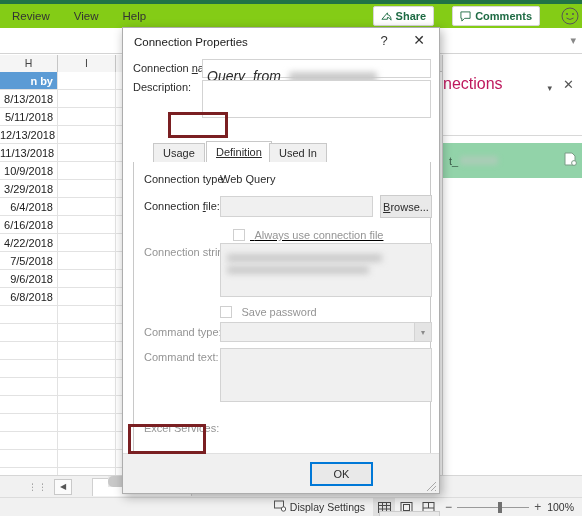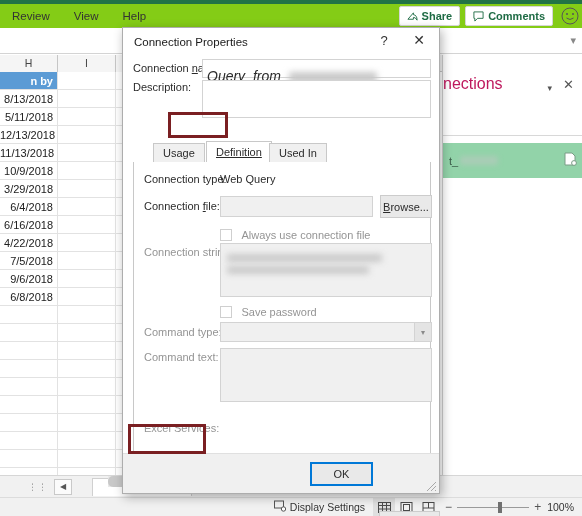--- a/index.html
+++ b/index.html
@@ -26,21 +26,21 @@
     background: #84cc16;
     display: flex; align-items: center; text-align: right;
   }
   .ribbon-tab {
     font-size: 11.5px; color: #333333;
     padding: 0 12px; line-height: 24px;
     white-space: nowrap;
   }
   .ribbon-right {
     position: absolute; right: 2px; top: 4px; height: 24px;
-    display: flex; align-items: center; gap: 5px;
+    display: flex; align-items: center; gap: 18px;
   }
   .pill {
     border: 1px solid #d6d6d6; background: #ffffff;
     border-radius: 2px; height: 20px;
     display: flex; align-items: center; gap: 4px;
     padding: 0 7px;
     font-size: 11px; color: #1e6b44; font-weight: bold;
     white-space: nowrap;
   }
   .pill svg { display: block; }
@@ -547,21 +547,21 @@
         </div>
 
         <div class="frm-row" style="left:10px; top:38px;">
           <span class="lbl">Connection <span class="u">f</span>ile:</span>
         </div>
         <div class="txtbox" style="position:absolute; left:86px; top:34px; width:153px; height:21px;"></div>
         <div class="btn" style="position:absolute; left:246px; top:33px; width:52px; height:23px;">
           <span><span class="u">B</span>rowse...</span>
         </div>
 
-        <div style="position:absolute; left:86px; top:63px;">
+        <div style="position:absolute; left:99px; top:63px;text-decoration:underline;">
           <span class="chk"></span>
           <span class="lbl dim">Always use connection file</span>
         </div>
 
         <div class="frm-row" style="left:10px; top:84px;">
           <span class="lbl dim">Connection string:</span>
         </div>
         <div class="txtbox" style="position:absolute; left:86px; top:81px; width:212px; height:54px; overflow:hidden;">
           <span class="blurband" style="width:155px; height:8px; display:block; margin:2px 0 0 2px;"></span>
           <span class="blurband" style="width:142px; height:8px; display:block; margin:4px 0 0 2px;"></span>

